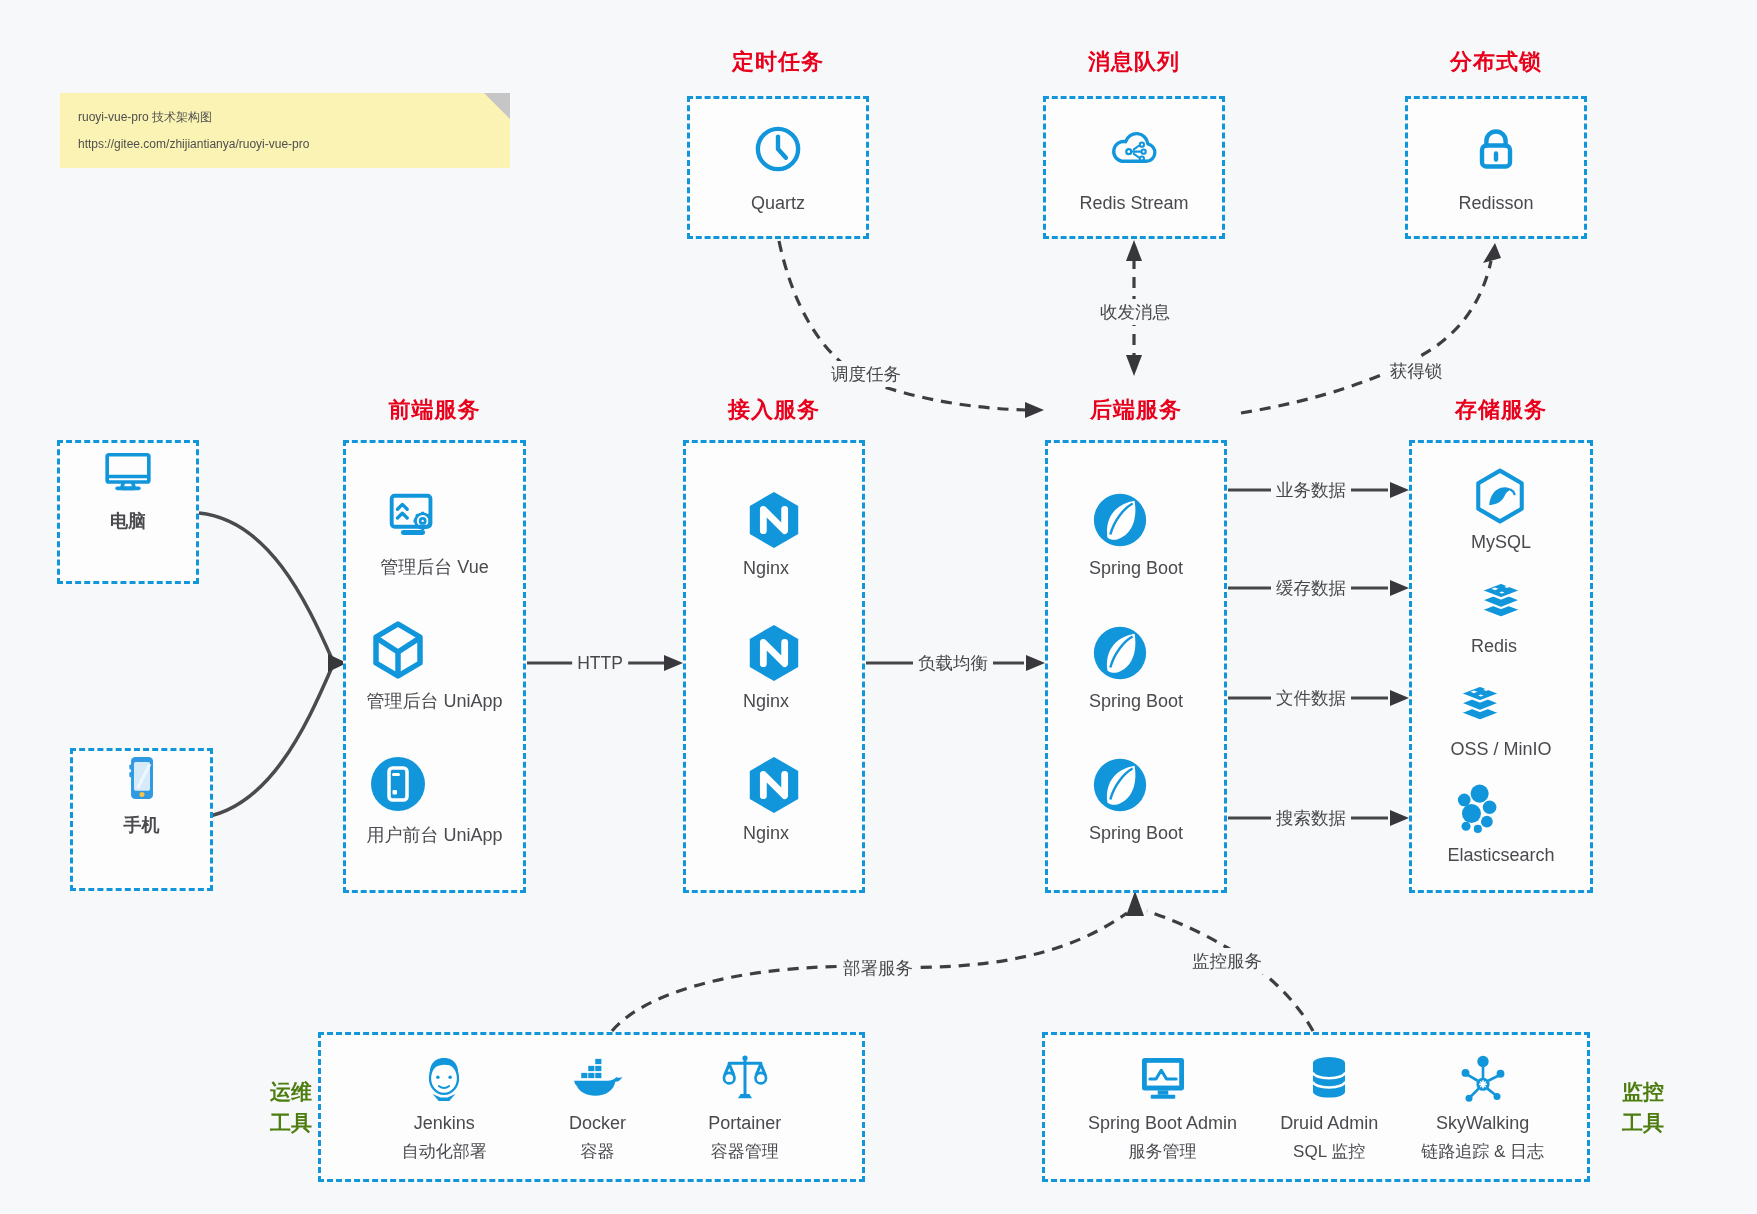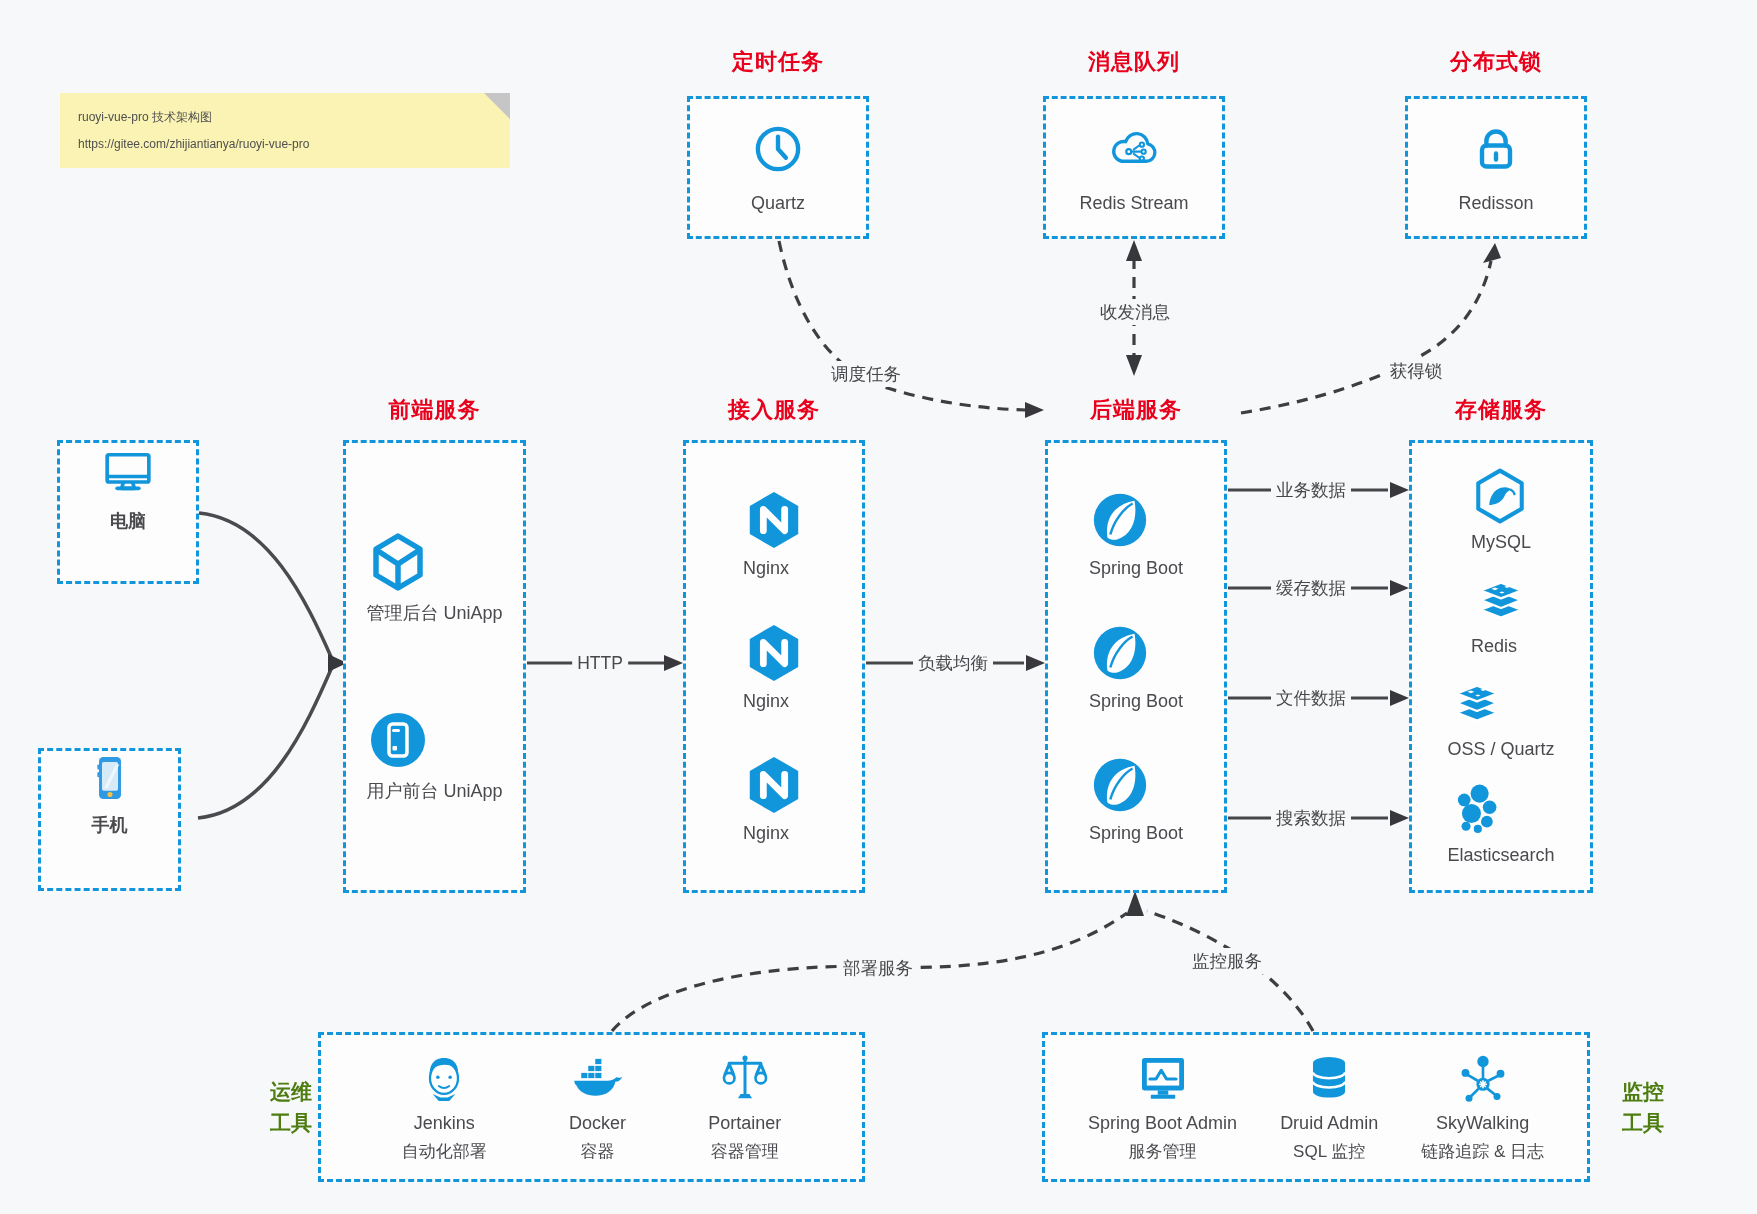--- a/index.html
+++ b/index.html
@@ -119,21 +119,21 @@
     <span class="icon">
       <svg width="58" height="58" viewBox="0 0 64 64" fill="none" stroke="#1296db" stroke-width="4" stroke-linejoin="round">
           <rect x="9" y="13" width="46" height="30" rx="2"></rect>
           <path d="M9 37 h46"></path>
           <path d="M27 43 l-2 7 h14 l-2 -7"></path>
           <path d="M20 50 h24" stroke-linecap="round"></path>
         </svg>
     </span>
     <div class="nl">电脑</div>
   </div>
-  <div class="db devbox" style="left:38px;top:748px;width:143px;height:143px">
+  <div class="db devbox" style="left:70px;top:748px;width:143px;height:143px">
     <span class="icon">
       <svg width="54" height="54" viewBox="0 0 64 64">
           <rect x="19" y="7" width="26" height="50" rx="5" fill="#2f9ae3"></rect>
           <rect x="22.5" y="13" width="19" height="34" rx="2" fill="#d6eaf8"></rect>
           <path d="M25 44 L39 16 h4 L29 44 Z" fill="#eef7fd"></path>
           <circle cx="32" cy="51.5" r="3" fill="#f6c343"></circle>
           <rect x="17" y="16" width="2.4" height="6" rx="1.2" fill="#2f9ae3"></rect>
           <rect x="17" y="25" width="2.4" height="6" rx="1.2" fill="#2f9ae3"></rect>
         </svg>
     </span>
@@ -141,20 +141,35 @@
   </div>
 
   <div class="gt" style="left:343px;top:396px;width:183px">前端服务</div>
   <div class="gt" style="left:683px;top:396px;width:182px">接入服务</div>
   <div class="gt" style="left:1045px;top:396px;width:182px">后端服务</div>
   <div class="gt" style="left:1409px;top:396px;width:184px">存储服务</div>
 
   <div class="db colbox" style="left:343px;width:183px">
     <div class="node">
       <span class="icon">
+        <svg width="66" height="62" viewBox="0 0 64 64" fill="none" stroke="#1296db">
+            <rect x="10" y="10" width="40" height="32" rx="3" stroke-width="4"></rect>
+            <path d="M16 24 l5 -5 5 5 M16 33 l5 -5 5 5" stroke-width="3.4" stroke-linecap="round" stroke-linejoin="round"></path>
+            <g stroke-width="2.8">
+              <circle cx="42" cy="36" r="7.5"></circle>
+              <circle cx="42" cy="36" r="2.6"></circle>
+              <path d="M42 26.5 v3 M42 42.5 v3 M32.5 36 h3 M48.5 36 h3 M35.3 29.3 l2.1 2.1 M46.6 40.6 l2.1 2.1 M48.7 29.3 l-2.1 2.1 M37.4 40.6 l-2.1 2.1"></path>
+            </g>
+            <path d="M22 48 h20" stroke-width="5" stroke-linecap="round"></path>
+          </svg>
+      </span>
+      <div class="nl">管理后台 Vue</div>
+    </div>
+    <div class="node">
+      <span class="icon">
         <svg width="64" height="64" viewBox="0 0 64 64" fill="none" stroke="#1296db" stroke-width="5.5" stroke-linecap="round" stroke-linejoin="round">
             <path d="M32 6 L54 19 V45 L32 58 L10 45 V19 Z"></path>
             <path d="M32 34 V56 M32 34 L12 21 M32 34 L52 21"></path>
           </svg>
       </span>
       <div class="nl">管理后台 UniApp</div>
     </div>
     <div class="node">
       <span class="icon">
         <svg width="64" height="64" viewBox="0 0 64 64">
@@ -267,21 +282,21 @@
               <path d="M32 22 L55 31 L32 40 L9 31 Z"></path>
               <path d="M32 11 L55 20 L32 29 L9 20 Z"></path>
             </g>
             <g fill="#fff">
               <path d="M25 16.5 l4 1.6 -4 1.6 -4 -1.6 Z"></path>
               <path d="M39 14.5 l3.2 1.3 -3.2 1.3 -3.2 -1.3 Z"></path>
               <path d="M33 21 l3 1.2 -3 1.2 -3 -1.2 Z"></path>
             </g>
           </svg>
       </span>
-      <div class="nl">OSS / Quartz</div>
+      <div class="nl">OSS / MinIO</div>
     </div>
     <div class="node">
       <span class="icon">
         <svg width="58" height="58" viewBox="0 0 64 64" fill="#1296db">
             <circle cx="36" cy="15" r="10"></circle>
             <circle cx="19" cy="22" r="7"></circle>
             <circle cx="47" cy="30" r="7.5"></circle>
             <circle cx="27" cy="37" r="10.5"></circle>
             <circle cx="44" cy="46" r="6.5"></circle>
             <circle cx="21" cy="51" r="5"></circle>

